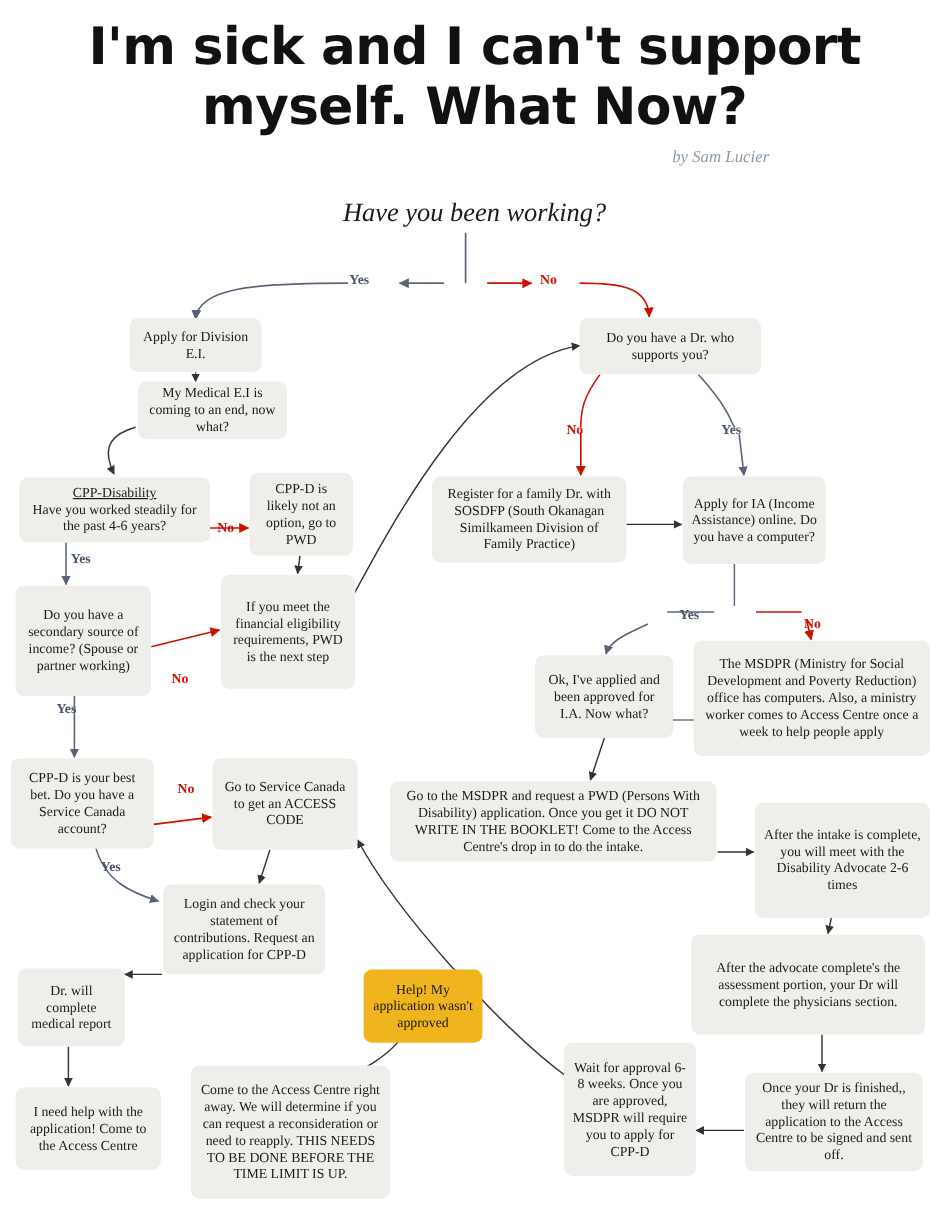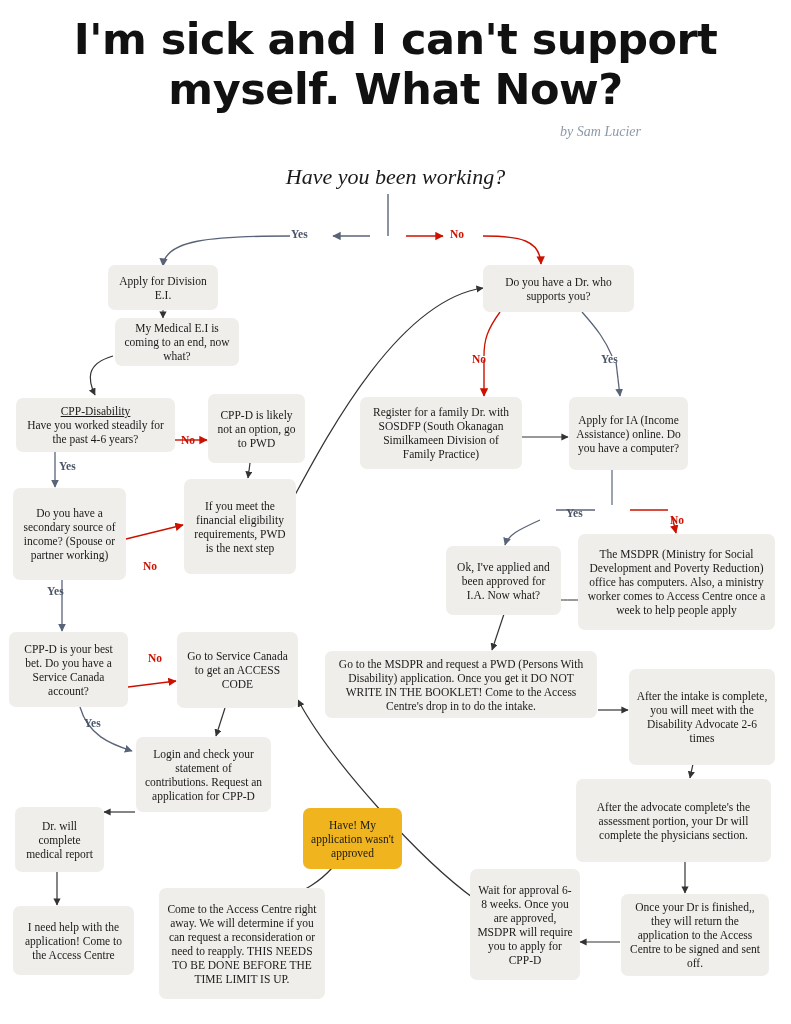--- a/index.html
+++ b/index.html
@@ -194,21 +194,21 @@
 
   <div class="node" style="left:115px; top:318px; width:124px; height:48px;">
     <span class="inner">My Medical E.I is coming to an end, now what?</span>
   </div>
 
   <div class="node" style="left:16px; top:398px; width:159px; height:54px; flex-direction:column;">
     <span class="inner ul">CPP-Disability</span>
     <span class="inner">Have you worked steadily for the past 4-6 years?</span>
   </div>
 
-  <div class="node" style="left:208px; top:394px; width:97px; height:69px;">
+  <div class="node" style="left:208px; top:394px; width:86px; height:69px;">
     <span class="inner">CPP-D is likely not an option, go to PWD</span>
   </div>
 
   <div class="node" style="left:13px; top:488px; width:113px; height:92px;">
     <span class="inner">Do you have a secondary source of income? (Spouse or partner working)</span>
   </div>
 
   <div class="node" style="left:184px; top:479px; width:112px; height:95px;">
     <span class="inner">If you meet the financial eligibility requirements, PWD is the next step</span>
   </div>
@@ -267,20 +267,20 @@
 
   <div class="node" style="left:621px; top:894px; width:148px; height:82px;">
     <span class="inner">Once your Dr is finished,, they will return the application to the Access Centre to be signed and sent off.</span>
   </div>
 
   <div class="node" style="left:470px; top:869px; width:110px; height:111px;">
     <span class="inner">Wait for approval 6-8 weeks. Once you are approved, MSDPR will require you to apply for CPP-D</span>
   </div>
 
   <div class="node highlight" style="left:303px; top:808px; width:99px; height:61px;">
-    <span class="inner">Have! My application wasn't approved</span>
+    <span class="inner">Help! My application wasn't approved</span>
   </div>
 
   <div class="node" style="left:159px; top:888px; width:166px; height:111px;">
     <span class="inner">Come to the Access Centre right away. We will determine if you can request a reconsideration or need to reapply. THIS NEEDS TO BE DONE BEFORE THE TIME LIMIT IS UP.</span>
   </div>
 
 </div>
 
 </body></html>

